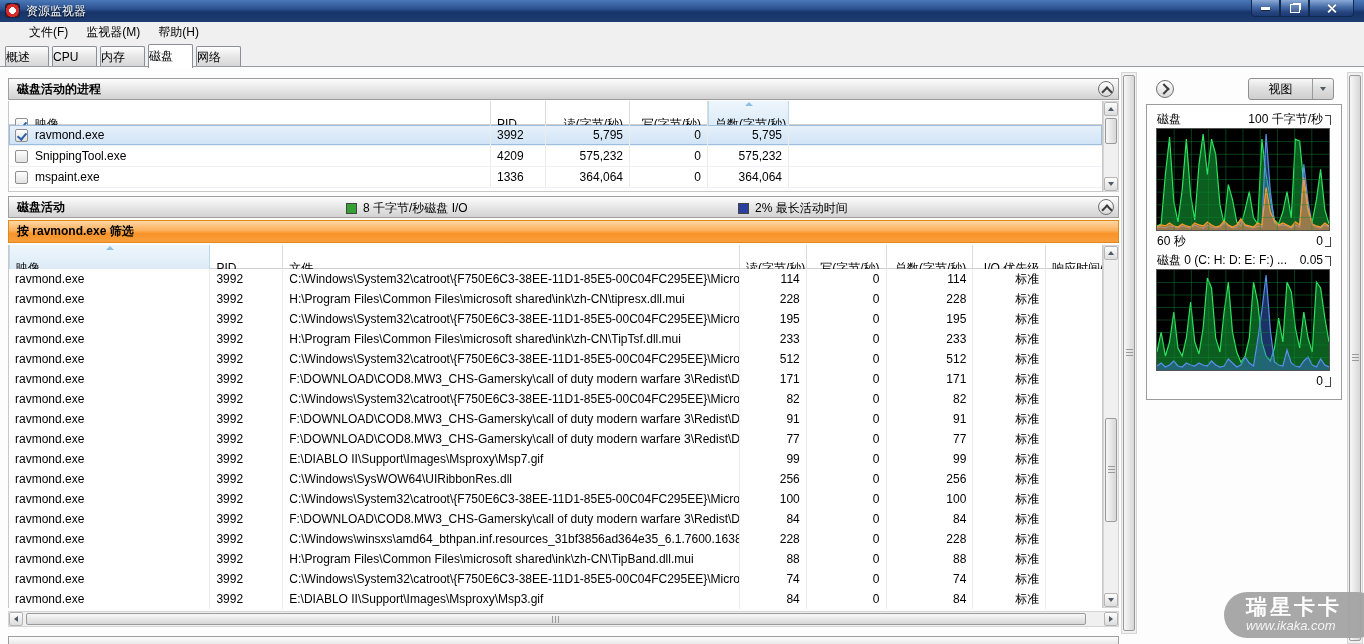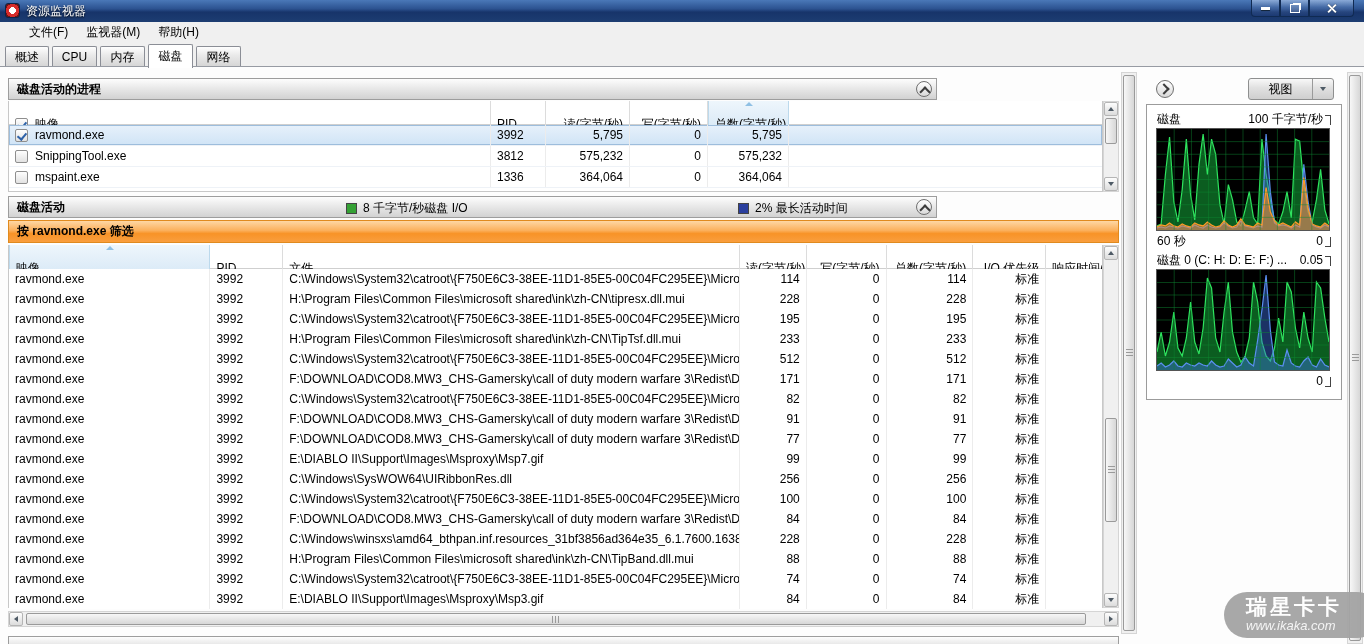--- a/index.html
+++ b/index.html
@@ -25,27 +25,27 @@
     position:relative;box-shadow:2px -2px 0 -1px #fff;}
   .glyph-close{position:relative;width:11px;height:11px;}
   .glyph-close:before,.glyph-close:after{content:"";position:absolute;left:5px;top:0;width:2px;height:11px;background:#fff;box-shadow:0 0 1px #123;}
   .glyph-close:before{transform:rotate(45deg);} .glyph-close:after{transform:rotate(-45deg);}
   
   .menubar{position:absolute;left:0;top:22px;width:1364px;height:21px;background:#f0f0f0;
     display:flex;align-items:center;padding-left:20px;box-sizing:border-box;}
   .menu-item{padding:2px 9px;}
   .tabbar{position:absolute;left:0;top:43px;width:1364px;height:24px;background:#f0f0f0;}
   .tabline{position:absolute;left:0;top:66px;width:1364px;height:1px;background:#979ba3;}
-  .tab{position:absolute;top:46px;height:20px;line-height:20px;text-align:center;
+  .tab{position:absolute;top:46px;height:20px;line-height:20px;
     border:1px solid #8b8e96;border-bottom:none;border-radius:2px 2px 0 0;box-sizing:border-box;
     background:linear-gradient(#fefefe,#e9e9e9 45%,#d6d6d6);z-index:1;}
   .tab.active{top:44px;height:24px;line-height:22px;background:#fff;z-index:3;}
   
   .page{position:absolute;left:0;top:67px;width:1364px;height:577px;background:#fdfdfd;}
-  .sec-header{position:absolute;left:8px;width:929px;height:22px;box-sizing:border-box;
+  .sec-header{position:absolute;left:8px;width:1111px;height:22px;box-sizing:border-box;
     border:1px solid #9d9d9d;background:linear-gradient(#fdfdfd,#e9e9e9 45%,#d2d2d2);
     font-weight:bold;line-height:20px;padding-left:8px;}
   .chev-btn{position:absolute;right:4px;top:2px;width:16px;height:16px;border-radius:50%;
     border:1px solid #6f6f6f;background:linear-gradient(#fff,#d9d9d9);box-sizing:border-box;}
   .chev-up{position:absolute;left:4px;top:6px;width:6px;height:6px;border-top:2px solid #3c3c3c;
     border-right:2px solid #3c3c3c;transform:rotate(-45deg);}
   .chev-right{position:absolute;left:3px;top:4px;width:6px;height:6px;border-top:2px solid #3c3c3c;
     border-right:2px solid #3c3c3c;transform:rotate(45deg);}
   .legend{position:absolute;top:0;height:22px;display:flex;align-items:center;font-weight:normal;}
   .legend .sq{width:11px;height:11px;border:1px solid #444;margin-right:6px;box-sizing:border-box;}
@@ -173,21 +173,21 @@
         <div class="row selected">
           <div class="cell c-img"><span class="cb checked"></span>ravmond.exe</div>
           <div class="cell c-pid">3992</div>
           <div class="cell c-read num">5,795</div>
           <div class="cell c-write num">0</div>
           <div class="cell c-total num">5,795</div>
           <div class="cell c-fill"></div>
         </div>
         <div class="row">
           <div class="cell c-img"><span class="cb"></span>SnippingTool.exe</div>
-          <div class="cell c-pid">3812</div>
+          <div class="cell c-pid">4209</div>
           <div class="cell c-read num">575,232</div>
           <div class="cell c-write num">0</div>
           <div class="cell c-total num">575,232</div>
           <div class="cell c-fill"></div>
         </div>
         <div class="row">
           <div class="cell c-img"><span class="cb"></span>mspaint.exe</div>
           <div class="cell c-pid">1336</div>
           <div class="cell c-read num">364,064</div>
           <div class="cell c-write num">0</div>

